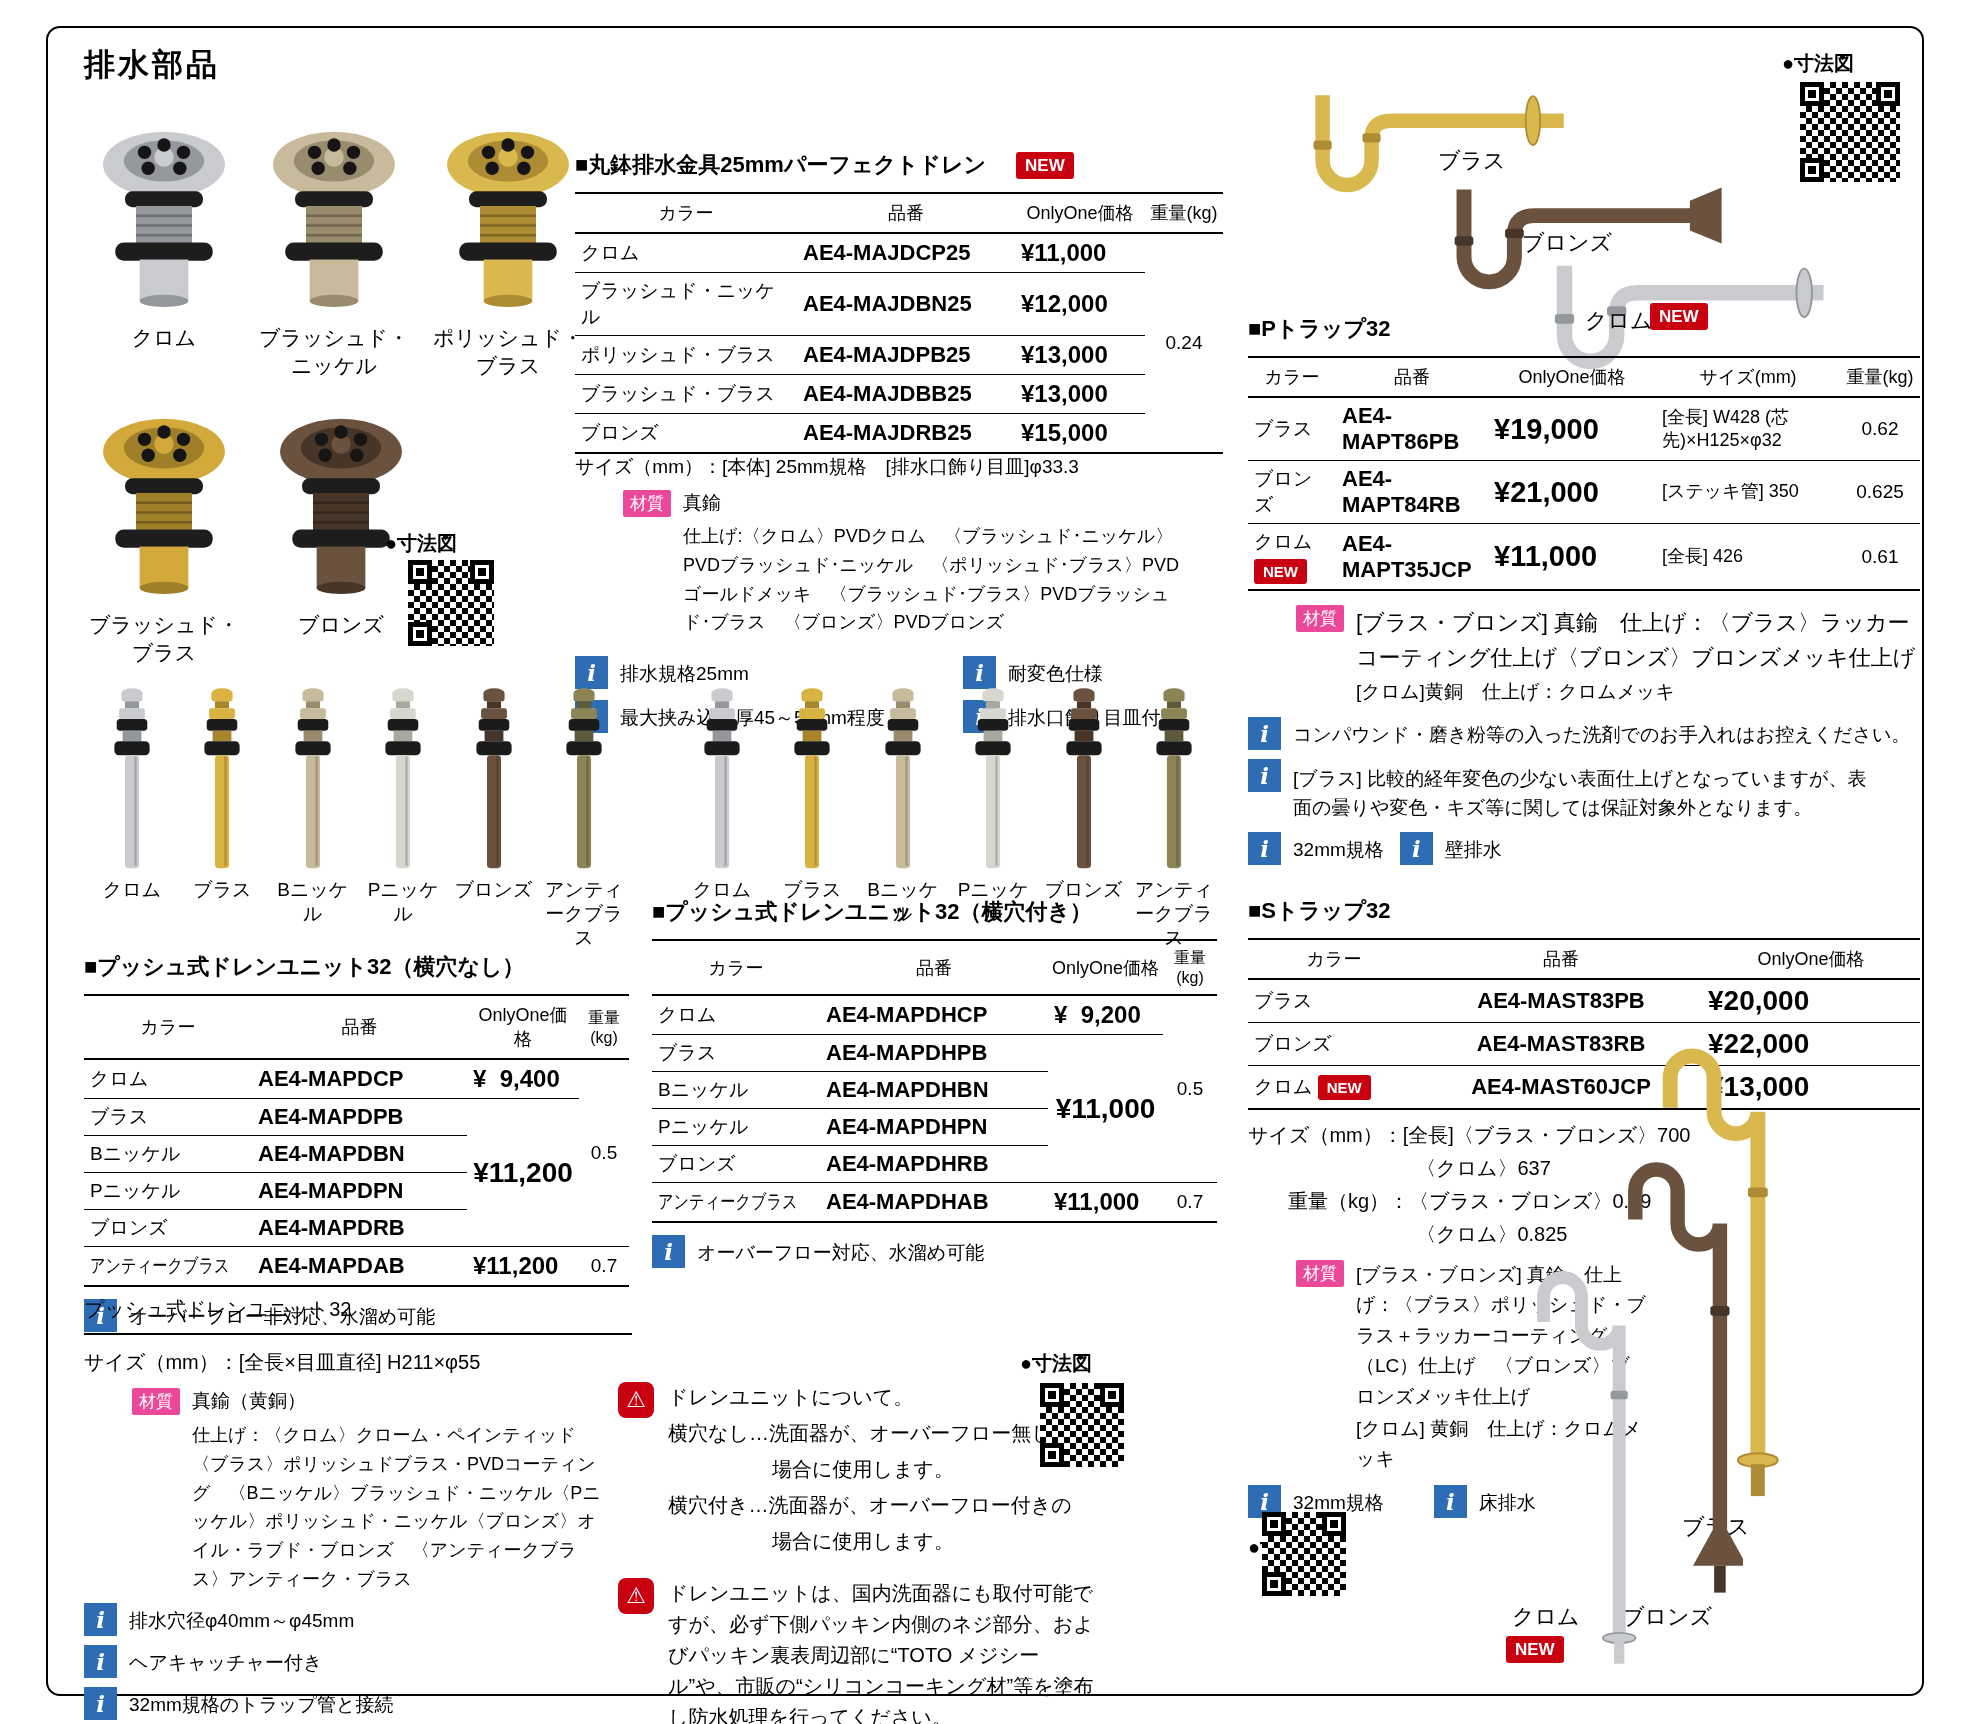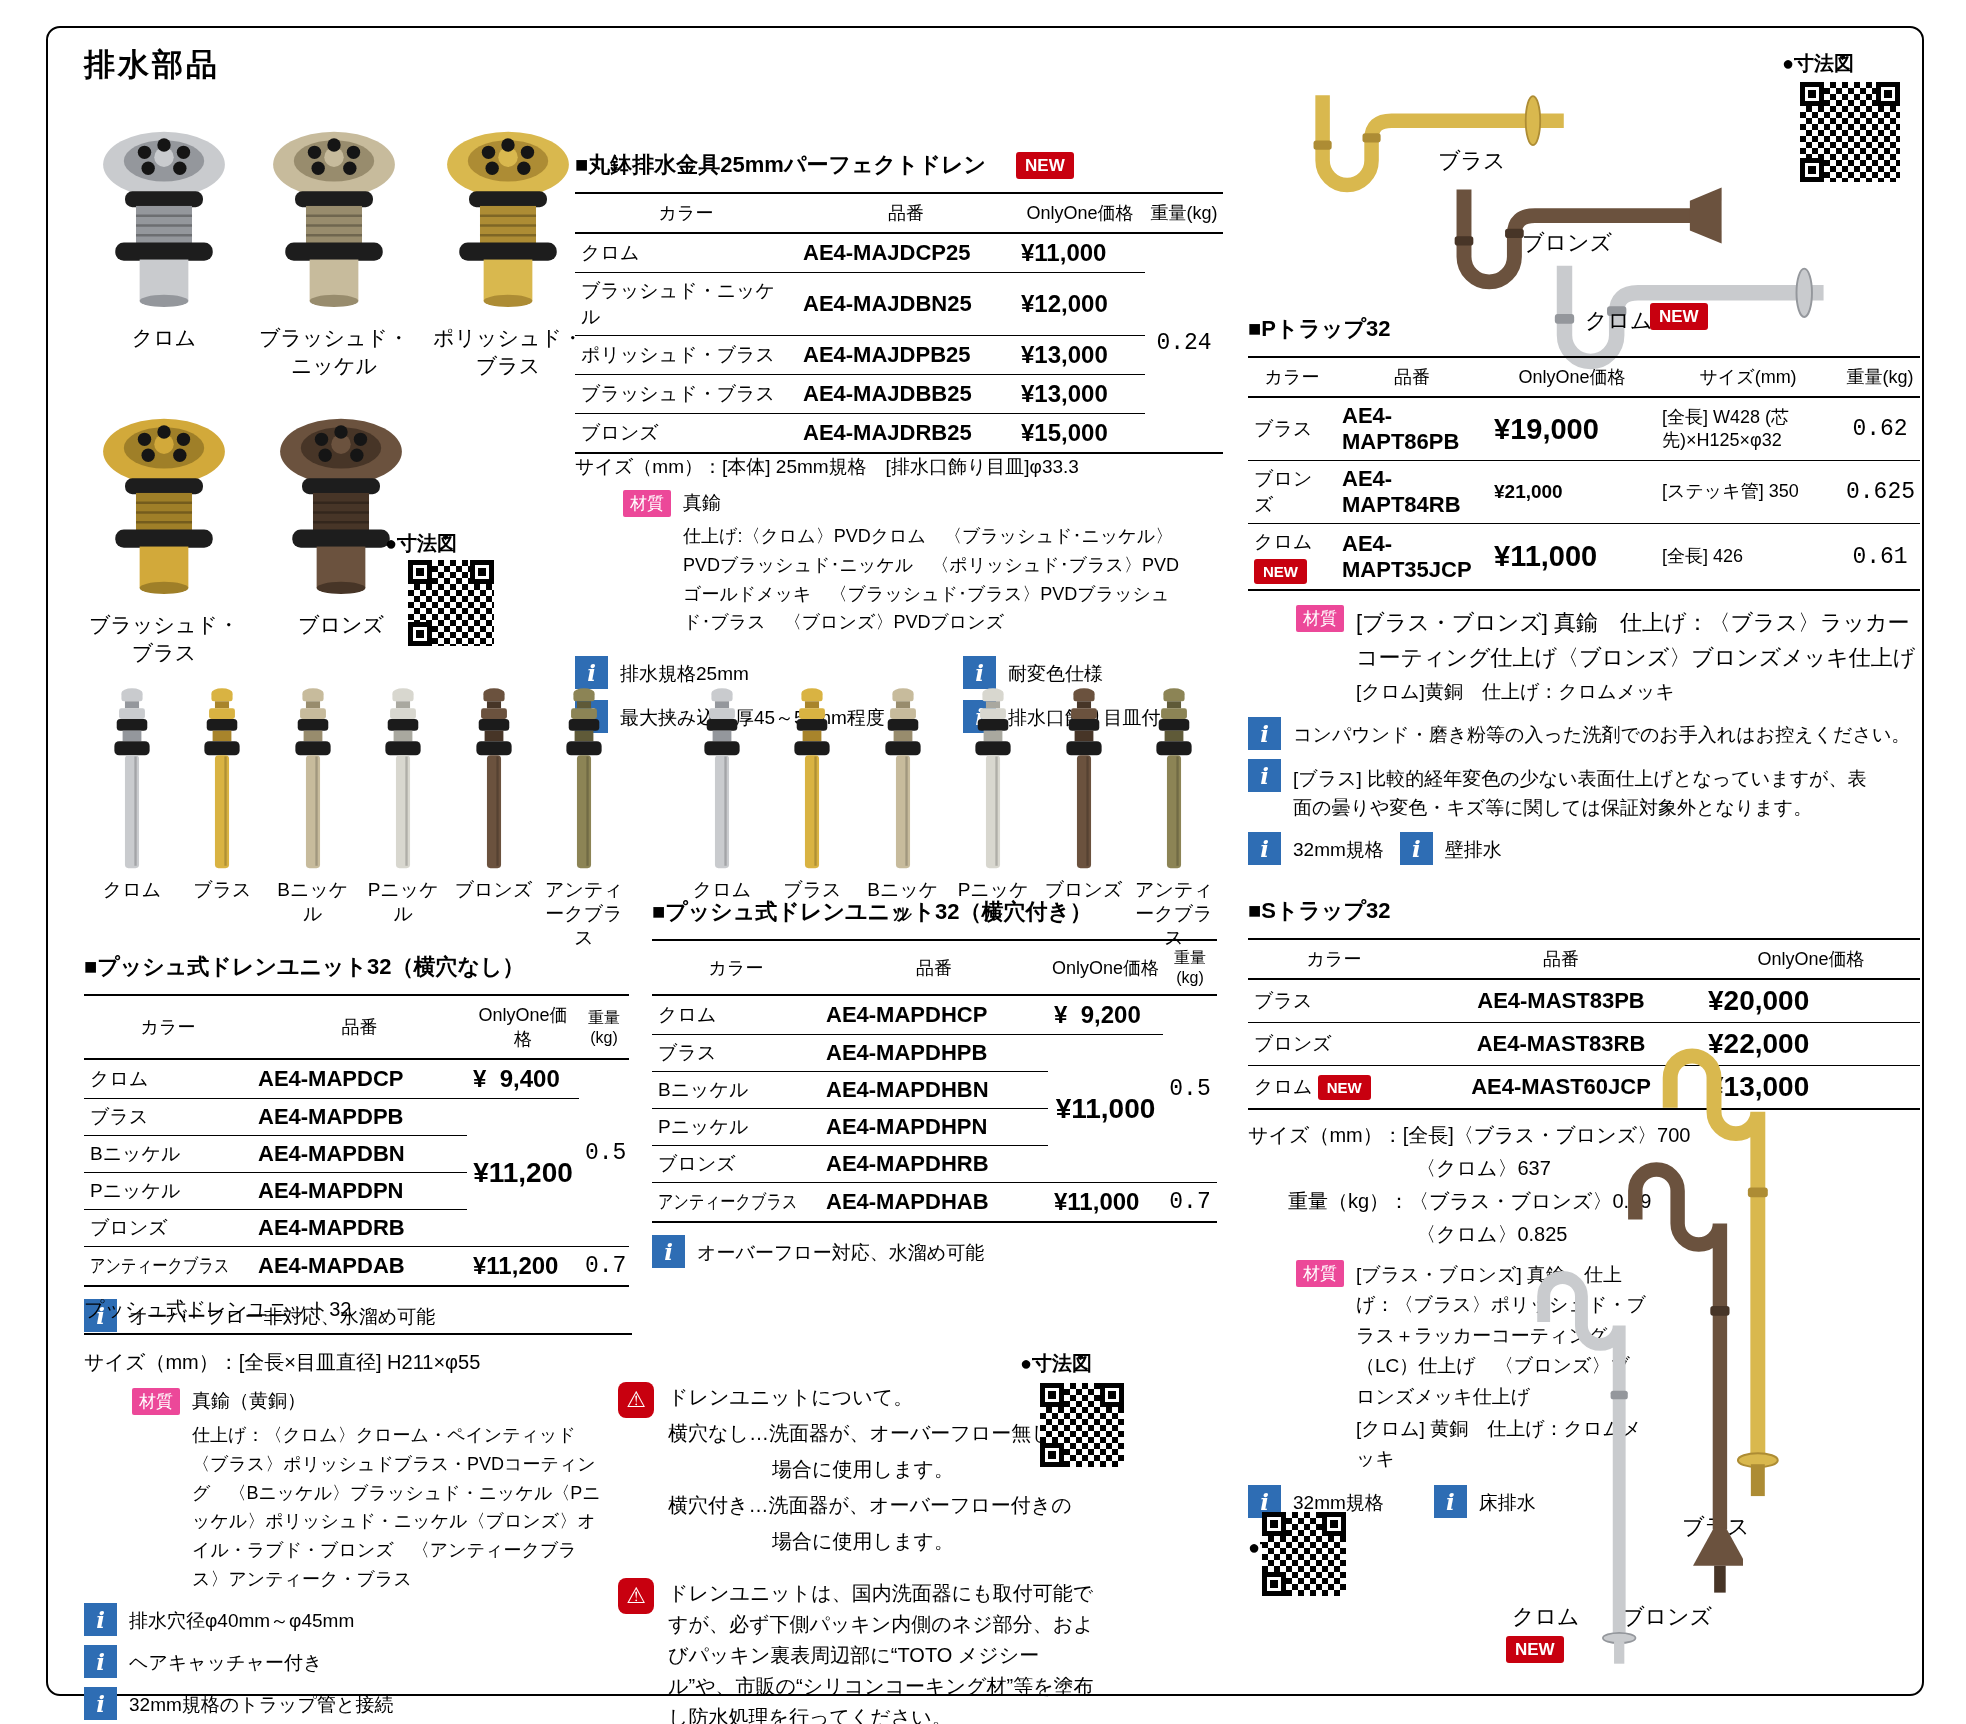--- a/index.html
+++ b/index.html
@@ -26,21 +26,21 @@
 
   
   table{border-collapse:collapse;border-top:2px solid #000;border-bottom:2px solid #000;table-layout:fixed;}
   th{border-bottom:2px solid #000;font-weight:normal;font-size:18px;padding:7px 3px;text-align:center;}
   td{border-bottom:1px solid #000;padding:5px 6px;vertical-align:middle;}
   td.ccolor{font-size:19px;text-align:left;}
   td.ccode{font-size:22px;font-weight:bold;text-align:left;}
   td.cprice{font-size:24px;font-weight:bold;text-align:left;white-space:pre;}
   td.cprice.big{font-size:28px;text-align:center;}
   td.cprice.right{text-align:left;font-size:28px;}
-  td.cw{font-size:23px;text-align:center;font-family:Liberation Mono, monospace;}
+  td.cw{font-size:19px;text-align:center;}
   td.csize{font-size:18px;line-height:1.3;}
   .cond{display:inline-block;transform:scaleX(.8);transform-origin:left center;white-space:nowrap;}
 
   
   .dim-label{font-size:20px;font-weight:bold;}
   .qr{position:absolute;background:repeating-conic-gradient(#000 0% 25%,#fff 0% 50%);background-size:12px 12px;}
   .qr .f{position:absolute;width:24px;height:24px;background:#fff;border:5px solid #000;box-sizing:border-box;}
   .qr .f::before{content:"";position:absolute;inset:3px;background:#000;}
   .f.tl{top:0;left:0;} .f.tr{top:0;right:0;} .f.bl{bottom:0;left:0;}
 
@@ -657,21 +657,21 @@
       <tr>
         <td class="ccolor">ブラス</td>
         <td class="ccode" style="overflow-wrap:break-word;">AE4-MAPT86PB</td>
         <td class="cprice" style="font-size:29px;">¥19,000</td>
         <td class="csize">[全長] W428 (芯先)×H125×φ32</td>
         <td class="cw">0.62</td>
       </tr>
       <tr>
         <td class="ccolor">ブロンズ</td>
         <td class="ccode" style="overflow-wrap:break-word;">AE4-MAPT84RB</td>
-        <td class="cprice" style="font-size:19px;">¥21,000</td>
+        <td class="cprice" style="font-size:29px;">¥21,000</td>
         <td class="csize">[ステッキ管] 350</td>
         <td class="cw">0.625</td>
       </tr>
       <tr>
         <td class="ccolor"><div>クロム</div><span class="badge-new" style="font-size:15px;margin-top:4px;">NEW</span></td>
         <td class="ccode" style="overflow-wrap:break-word;">AE4-MAPT35JCP</td>
         <td class="cprice" style="font-size:29px;">¥11,000</td>
         <td class="csize">[全長] 426</td>
         <td class="cw">0.61</td>
       </tr>

